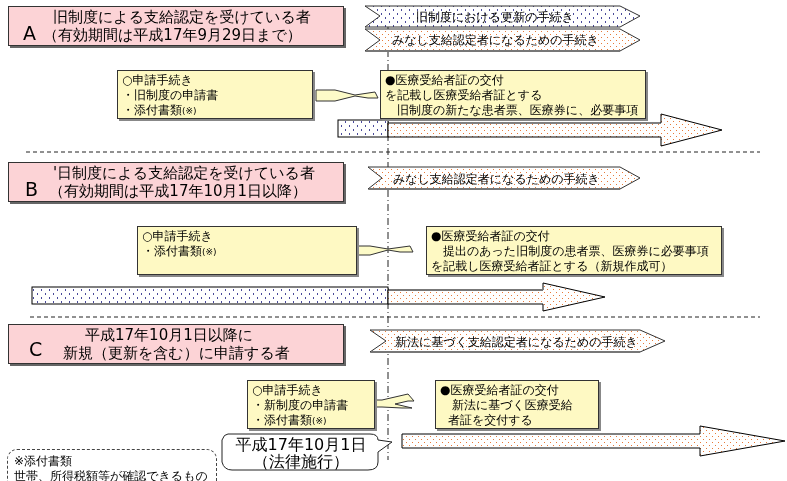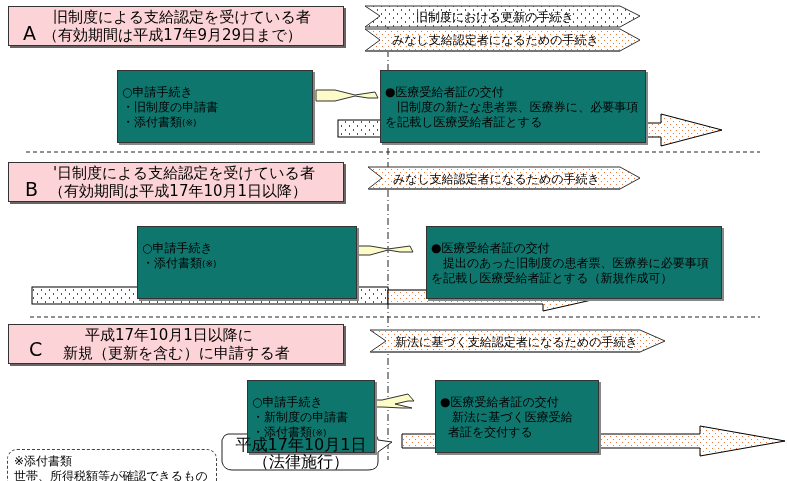--- a/index.html
+++ b/index.html
@@ -3,23 +3,23 @@
 <meta charset="utf-8">
 <style>
   html, body { margin: 0; padding: 0; background: #ffffff; }
   body { width: 787px; height: 481px; position: relative; overflow: hidden;
          font-family: "DejaVu Sans", "Liberation Sans", sans-serif; color: #000; }
   svg.layer { position: absolute; left: 0; top: 0; }
   .pink-label { position: absolute; background: #fcd3d6; border: 1px solid #333;
                 box-shadow: 2px 2px 0 #666; font-size: 15px; line-height: 19px; }
   .pink-label .letter { position: absolute; font-size: 19px; }
   .pink-label .line { position: absolute; white-space: nowrap; }
-  .note { position: absolute; background: #0f766e; border: 1px solid #333;
+  .note { position: absolute; background: #fef9c3; border: 1px solid #333;
           box-shadow: 2px 2px 0 #888; font-size: 12px; line-height: 15px;
-          padding: 14px 4px; white-space: nowrap; }
+          padding: 2px 4px; white-space: nowrap; }
   .note .ln { display: block; }
   .note .small { font-size: 9px; }
   .banner-text { position: absolute; font-size: 12px; white-space: nowrap; text-align: right; }
   .attach-box { position: absolute; border: 1px dashed #444; border-radius: 10px;
                 font-size: 12px; line-height: 15px; padding: 4px 6px; background: #fff; margin-top: 35px; }
   .callout-text { position: absolute; font-size: 16px; line-height: 17px; text-align: center; white-space: nowrap; }
 </style>
 </head>
 <body>
 
@@ -81,22 +81,22 @@
 <span class="banner-text" style="left:392px; top:32px;">みなし支給認定者になるための手続き</span>
 
 <div class="note" style="left:117px; top:70px; width:186px; height:43px;">
   <span class="ln">○申請手続き</span>
   <span class="ln">・旧制度の申請書</span>
   <span class="ln"><span>・添付書類</span><span class="small">(※)</span></span>
 </div>
 
 <div class="note" style="left:380px; top:70px; width:256px; height:43px;">
   <span class="ln">●医療受給者証の交付</span>
+  <span class="ln">を記載し医療受給者証とする</span>
   <span class="ln">　旧制度の新たな患者票、医療券に、必要事項</span>
-  <span class="ln">を記載し医療受給者証とする</span>
 </div>
 
 <div class="pink-label" style="left:8px; top:162px; width:334px; height:38px;">
   <span class="letter" style="left:16px; top:17px;">B</span>
   <span class="line" style="left:44px; top:1px;">'日制度による支給認定を受けている者</span>
   <span class="line" style="left:40px; top:19px;">（有効期間は平成17年10月1日以降）</span>
 </div>
 
 <span class="banner-text" style="left:393px; top:171px;">みなし支給認定者になるための手続き</span>
 

